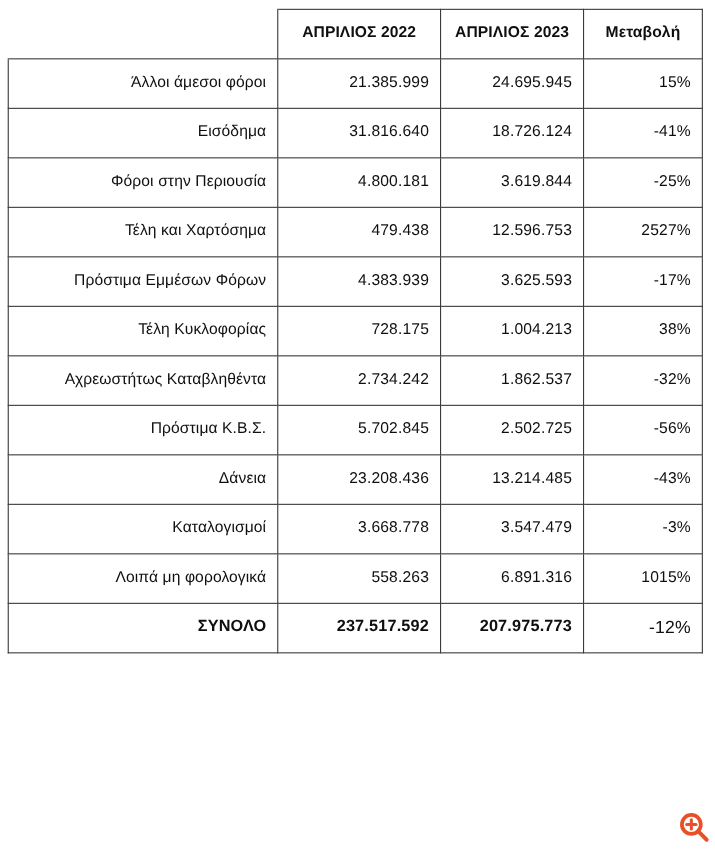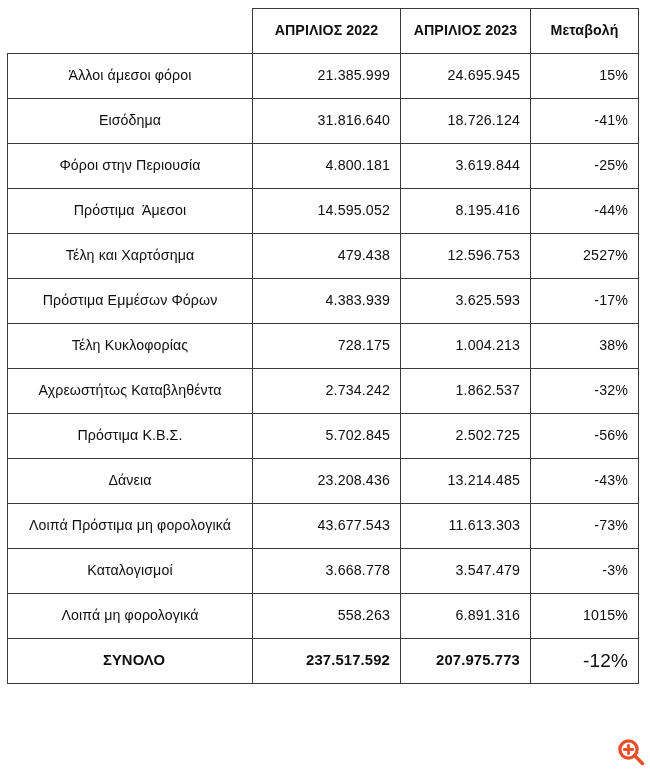--- a/index.html
+++ b/index.html
@@ -45,21 +45,21 @@
   table.revenue-table th {
     border: 1.4px solid #3a3a3a;
     height: 44px;
     padding: 0 10px;
     font-size: 14.2px;
     line-height: 1.2;
     vertical-align: middle;
     background: #ffffff;
   }
   .cell-label {
-    text-align: center;
+    text-align: right;
     padding-left: 11px;
     white-space: pre;
     letter-spacing: 0.1px;
   }
   .cell-num {
     text-align: right;
     letter-spacing: 0.15px;
   }
   thead th {
     font-weight: bold;
@@ -74,21 +74,21 @@
   tr.total-row td {
     font-weight: bold;
     font-size: 14.8px;
   }
   tr.total-row td.cell-label {
     padding-left: 18px;
     margin-top: 24px;
   }
   tr.total-row td.change-cell {
     font-weight: normal;
-    font-size: 19px;
+    font-size: 16px;
   }
   .zoom-badge {
     position: absolute;
     left: 616px;
     top: 737px;
     width: 30px;
     height: 30px;
     pointer-events: auto;
   }
 </style>
@@ -126,26 +126,20 @@
             <td class="cell-num">18.726.124</td>
             <td class="cell-num">-41%</td>
           </tr>
           <tr>
             <td class="cell-label">Φόροι στην Περιουσία</td>
             <td class="cell-num">4.800.181</td>
             <td class="cell-num">3.619.844</td>
             <td class="cell-num">-25%</td>
           </tr>
           <tr>
-            <td class="cell-label">Πρόστιμα  Άμεσοι</td>
-            <td class="cell-num">14.595.052</td>
-            <td class="cell-num">8.195.416</td>
-            <td class="cell-num">-44%</td>
-          </tr>
-          <tr>
             <td class="cell-label">Τέλη και Χαρτόσημα</td>
             <td class="cell-num">479.438</td>
             <td class="cell-num">12.596.753</td>
             <td class="cell-num">2527%</td>
           </tr>
           <tr>
             <td class="cell-label">Πρόστιμα Εμμέσων Φόρων</td>
             <td class="cell-num">4.383.939</td>
             <td class="cell-num">3.625.593</td>
             <td class="cell-num">-17%</td>
@@ -166,26 +160,20 @@
             <td class="cell-label">Πρόστιμα Κ.Β.Σ.</td>
             <td class="cell-num">5.702.845</td>
             <td class="cell-num">2.502.725</td>
             <td class="cell-num">-56%</td>
           </tr>
           <tr>
             <td class="cell-label">Δάνεια</td>
             <td class="cell-num">23.208.436</td>
             <td class="cell-num">13.214.485</td>
             <td class="cell-num">-43%</td>
-          </tr>
-          <tr>
-            <td class="cell-label">Λοιπά Πρόστιμα μη φορολογικά</td>
-            <td class="cell-num">43.677.543</td>
-            <td class="cell-num">11.613.303</td>
-            <td class="cell-num">-73%</td>
           </tr>
           <tr>
             <td class="cell-label">Καταλογισμοί</td>
             <td class="cell-num">3.668.778</td>
             <td class="cell-num">3.547.479</td>
             <td class="cell-num">-3%</td>
           </tr>
           <tr>
             <td class="cell-label">Λοιπά μη φορολογικά</td>
             <td class="cell-num">558.263</td>

